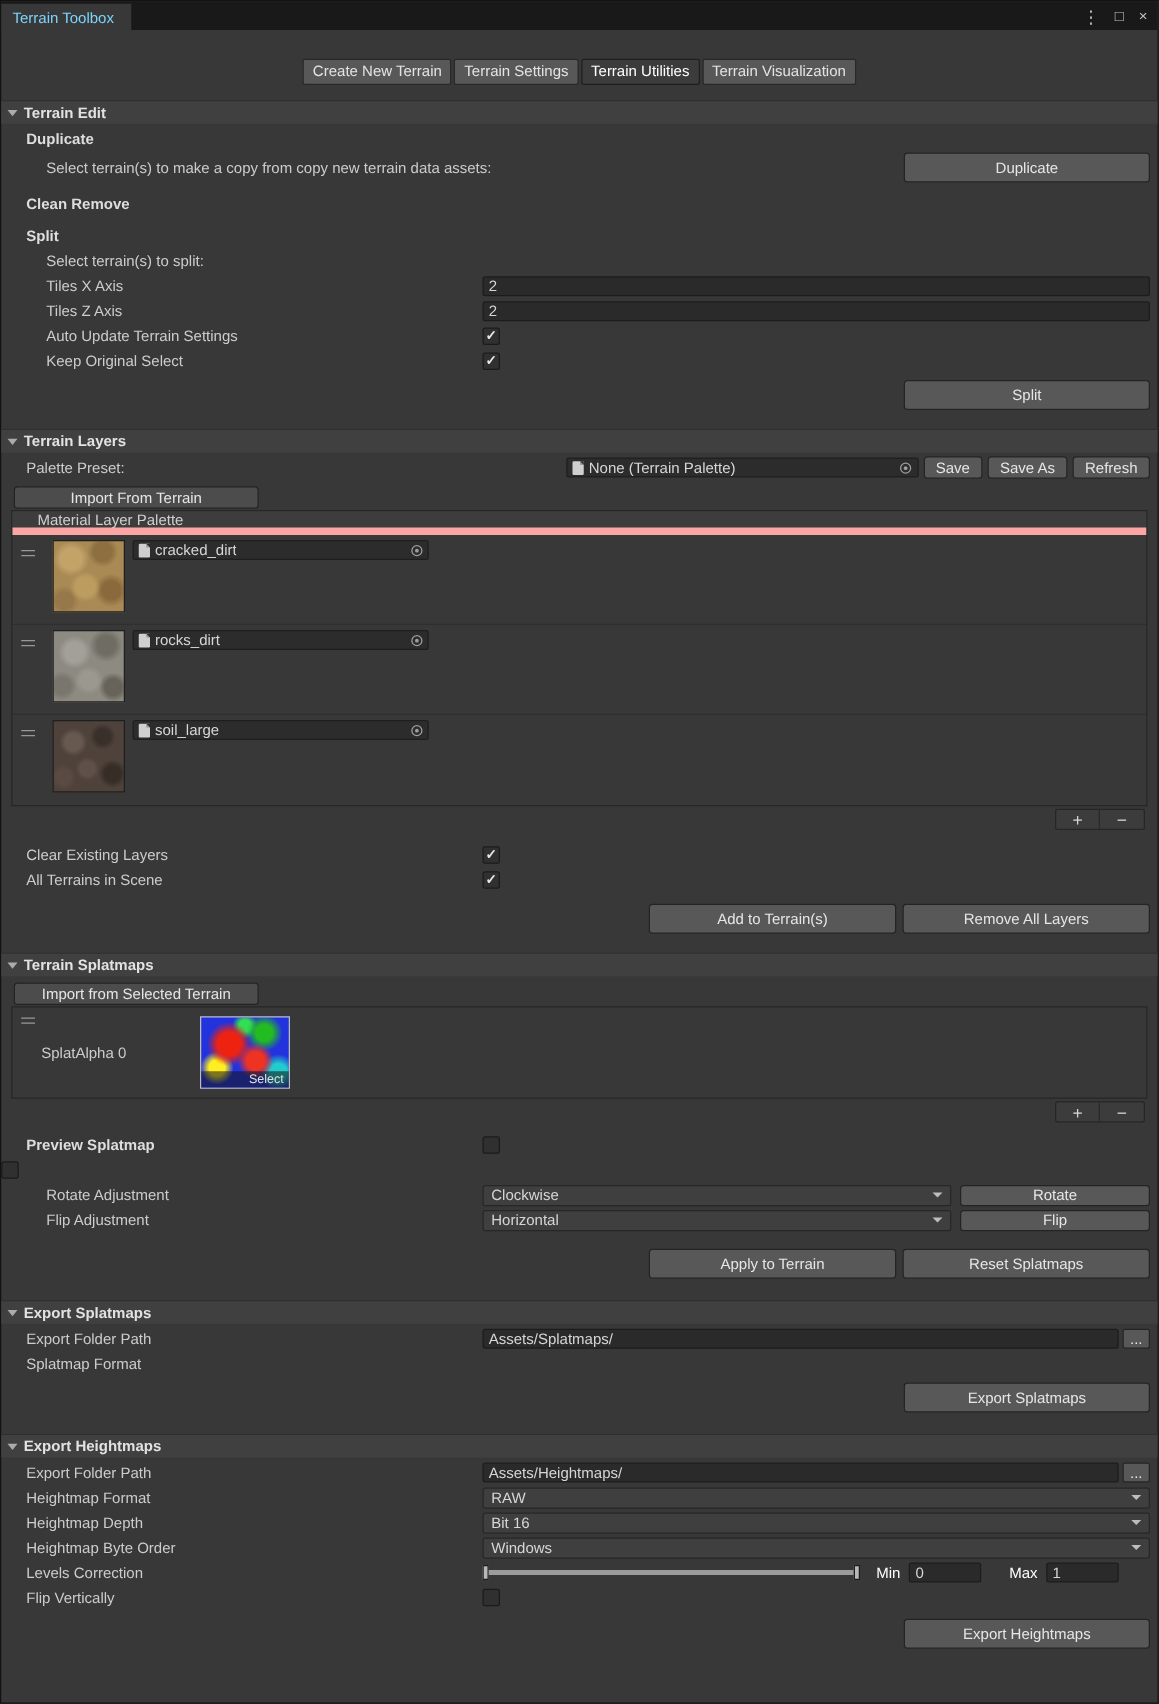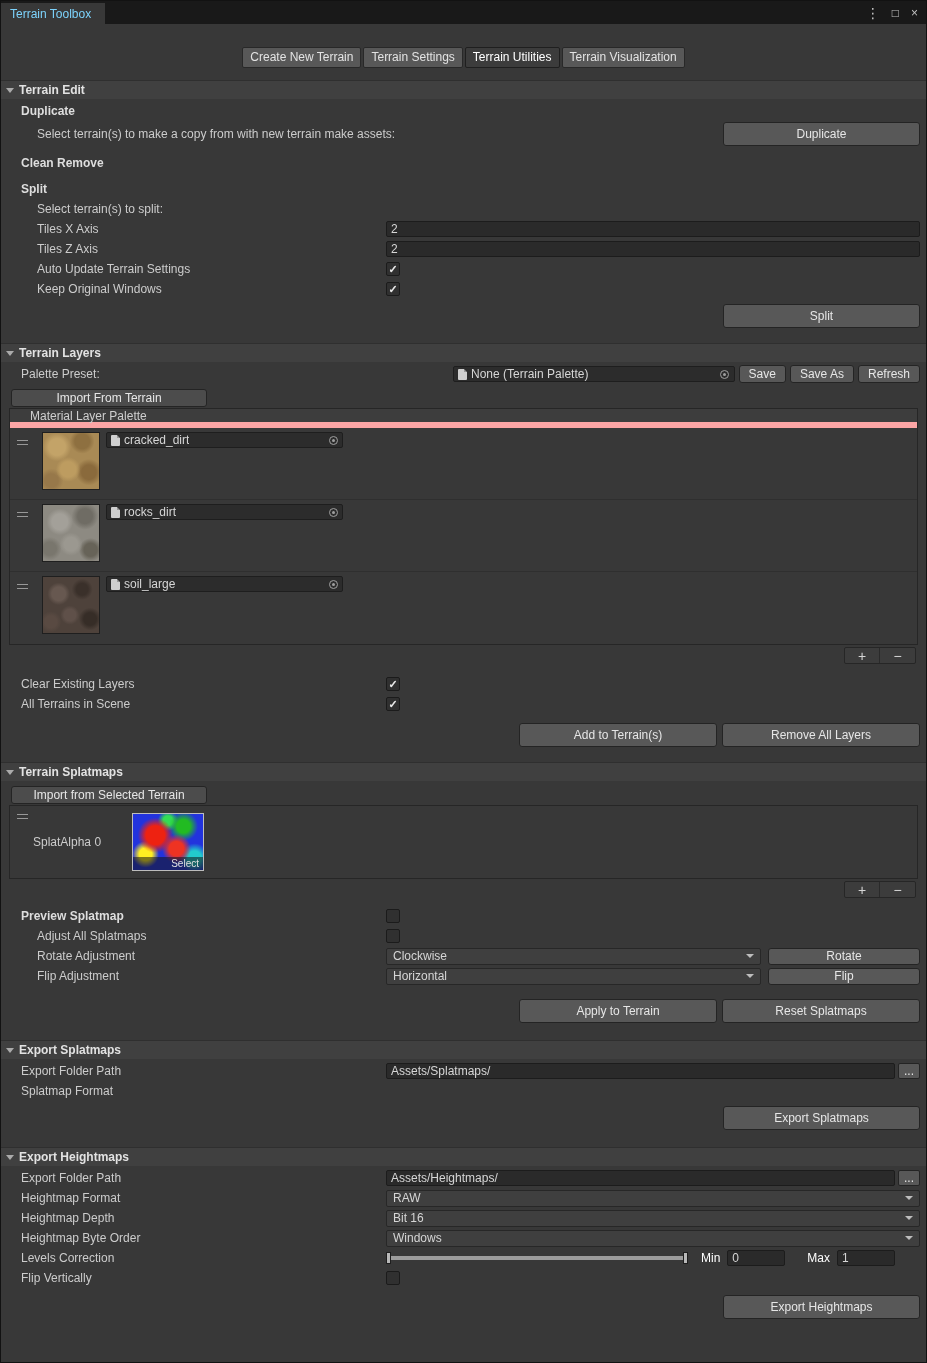--- a/index.html
+++ b/index.html
@@ -54,21 +54,21 @@
   .layer-row{height:72px;display:flex;align-items:flex-start;border-bottom:1px solid #2f2f2f;padding-top:4px;}
   .layer-row:last-child{border-bottom:none;}
   .drag{width:11px;height:5px;border-top:1px solid #989898;border-bottom:1px solid #989898;margin:8px 4px 0 7px;flex:none;}
   .thumb{width:58px;height:58px;border:1px solid #1f1f1f;margin-left:10px;flex:none;}
   .layer-field{width:237px;margin-left:6px;}
   .list-footer{display:flex;justify-content:flex-end;padding-right:10px;margin-top:2px;flex:none;}
   .mini-bar{display:flex;background:#3c3c3c;border:1px solid #262626;border-radius:2px;height:17px;}
   .mini-btn{width:35px;display:flex;align-items:center;justify-content:center;color:#d6d6d6;font-size:14px;line-height:1;}
   .mini-btn:first-child{border-right:1px solid #2a2a2a;}
   .splat-box{height:74px;position:relative;}
-  .splat-row{height:72px;display:flex;align-items:center;}
+  .splat-row{height:72px;display:flex;align-items:center;gap:28px;}
   .splat-drag{position:absolute;left:7px;top:8px;margin:0;}
   .splat-name{margin-left:23px;width:99px;white-space:nowrap;}
   .splat-thumb{width:72px;height:58px;border:1px solid #bdbdbd;position:relative;flex:none;background-color:#2233dd;background-image:radial-gradient(circle at 32% 38%, #ee2211 0 16%, rgba(238,34,17,0) 30%),radial-gradient(circle at 62% 62%, #ee3322 0 13%, rgba(238,51,34,0) 26%),radial-gradient(circle at 72% 22%, #22bb22 0 10%, rgba(34,187,34,0) 22%),radial-gradient(circle at 18% 72%, #ffee22 0 9%, rgba(255,238,34,0) 19%),radial-gradient(circle at 88% 78%, #22cccc 0 9%, rgba(34,204,204,0) 19%),radial-gradient(circle at 50% 12%, #33dd55 0 8%, rgba(51,221,85,0) 17%);}
   .select-overlay{position:absolute;left:0;right:0;bottom:0;background:rgba(20,20,20,0.55);color:#e0e0e0;font-size:10px;text-align:right;padding:1px 4px;}
   .thumb-cracked{background-color:#a98a55;background-image:radial-gradient(circle at 25% 25%, #c3a368 0 14%, rgba(195,163,104,0) 24%),radial-gradient(circle at 70% 15%, #8e7040 0 12%, rgba(142,112,64,0) 20%),radial-gradient(circle at 45% 65%, #bd9c60 0 16%, rgba(189,156,96,0) 26%),radial-gradient(circle at 82% 70%, #8a6a3c 0 12%, rgba(138,106,60,0) 22%),radial-gradient(circle at 15% 85%, #97784a 0 10%, rgba(151,120,74,0) 18%);}
   .thumb-rocks{background-color:#8d8a82;background-image:radial-gradient(circle at 30% 30%, #a3a099 0 14%, rgba(163,160,153,0) 24%),radial-gradient(circle at 75% 20%, #6f6c64 0 12%, rgba(111,108,100,0) 22%),radial-gradient(circle at 50% 70%, #9b9890 0 14%, rgba(155,152,144,0) 24%),radial-gradient(circle at 85% 80%, #676358 0 10%, rgba(103,99,88,0) 18%),radial-gradient(circle at 12% 78%, #79766d 0 10%, rgba(121,118,109,0) 18%);}
   .thumb-soil{background-color:#4e423b;background-image:radial-gradient(circle at 28% 30%, #675850 0 12%, rgba(103,88,80,0) 20%),radial-gradient(circle at 70% 22%, #3a302a 0 10%, rgba(58,48,42,0) 18%),radial-gradient(circle at 48% 68%, #5f5049 0 12%, rgba(95,80,73,0) 20%),radial-gradient(circle at 84% 75%, #362d27 0 10%, rgba(54,45,39,0) 18%),radial-gradient(circle at 14% 80%, #594a42 0 9%, rgba(89,74,66,0) 16%);}
   .slider{width:302px;flex:none;display:flex;align-items:center;}
   .sl-h{width:5px;height:12px;background:#b8b8b8;border:1px solid #1e1e1e;flex:none;}
   .sl-track{flex:1;height:4px;background:#9c9c9c;}
@@ -100,21 +100,21 @@
 
   <div class="sec-head mt12">
     <span class="tri"></span>
     <span class="sec-title">Terrain Edit</span>
   </div>
 
   <div class="row mt2">
     <div class="lbl ind1 bold">Duplicate</div>
   </div>
   <div class="row tall">
-    <div class="lbl ind2">Select terrain(s) to make a copy from with new terrain make assets:</div>
+    <div class="lbl ind2">Select terrain(s) to make a copy from copy new terrain data assets:</div>
     <div class="btn btn-big">Duplicate</div>
   </div>
 
   <div class="row mt6">
     <div class="lbl ind1 bold">Clean Remove</div>
   </div>
 
   <div class="row mt6">
     <div class="lbl ind1 bold">Split</div>
   </div>
@@ -127,21 +127,21 @@
   </div>
   <div class="row">
     <div class="lbl ind2">Tiles Z Axis</div>
     <input class="tfield grow" value="2" style="">
   </div>
   <div class="row">
     <div class="lbl ind2">Auto Update Terrain Settings</div>
     <span class="cb checked"></span>
   </div>
   <div class="row">
-    <div class="lbl ind2">Keep Original Windows</div>
+    <div class="lbl ind2">Keep Original Select</div>
     <span class="cb checked"></span>
   </div>
   <div class="row tall mt4">
     <div class="btn btn-big">Split</div>
   </div>
 
   <div class="sec-head mt14">
     <span class="tri"></span>
     <span class="sec-title">Terrain Layers</span>
   </div>
@@ -245,21 +245,20 @@
       <div class="mini-btn">+</div>
       <div class="mini-btn">−</div>
     </div>
   </div>
 
   <div class="row mt8">
     <div class="lbl ind1 bold">Preview Splatmap</div>
     <span class="cb"></span>
   </div>
   <div class="row">
-    <div class="lbl ind2">Adjust All Splatmaps</div>
     <span class="cb"></span>
   </div>
   <div class="row">
     <div class="lbl ind2">Rotate Adjustment</div>
     <div class="dd dd-fixed">
       <span>Clockwise</span>
       <span class="dd-arrow"></span>
     </div>
     <div class="btn btn-med">Rotate</div>
   </div>

